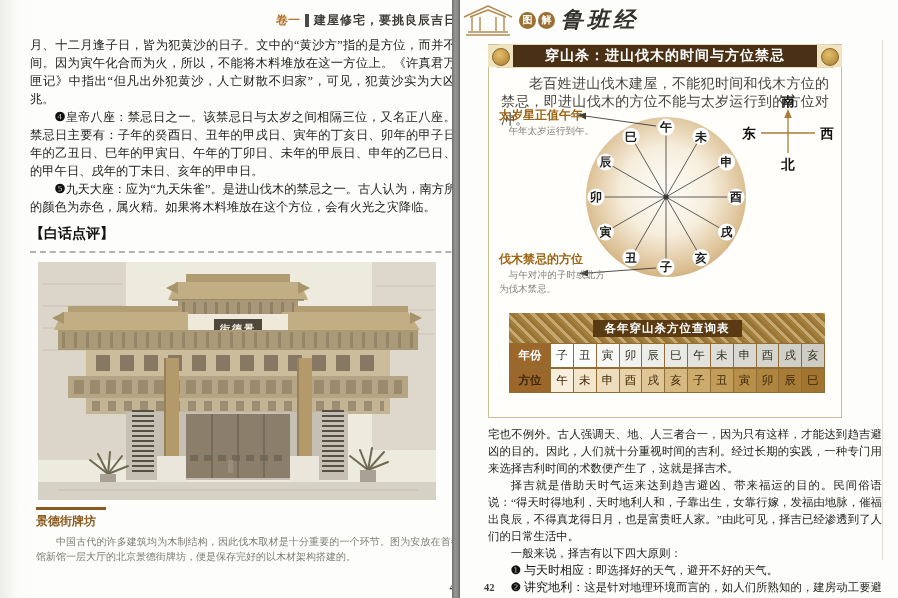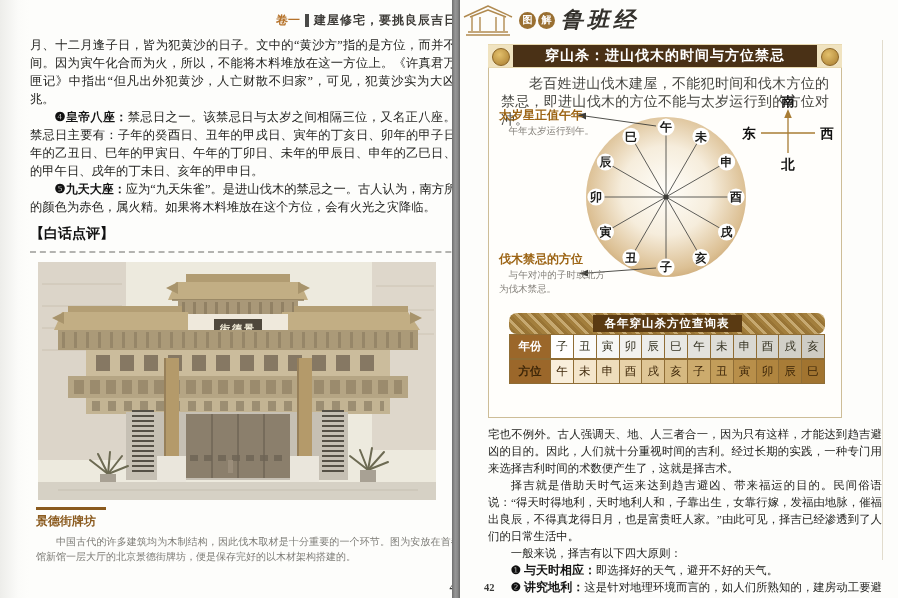--- a/index.html
+++ b/index.html
@@ -21,21 +21,21 @@
   .lp-header{position:absolute;top:7px;right:6px;display:flex;align-items:center;gap:5px;
      font-size:12px;}
   .lp-vol{color:#b5722a;font-weight:bold;}
   .lp-bar{display:inline-block;width:4px;height:13px;background:#4a4a48;}
   .lp-htitle{color:#3c3a36;font-weight:bold;letter-spacing:1px;}
   .lp-stamp{opacity:.75;}
 
   .lp-text{margin-top:36px;font-size:12.3px;line-height:18px;text-align:justify;color:#232320;}
   .lp-text p{margin:0;}
   .indent{text-indent:2em;}
-  .term{font-weight:bold;color:#141414;font-family:"Liberation Sans","DejaVu Sans",sans-serif;font-size:12px;}
+  .term{font-weight:normal;color:#141414;font-family:"Liberation Sans","DejaVu Sans",sans-serif;font-size:12px;}
   .marker{font-weight:bold;color:#111;}
   .lp-comment-h{font-family:"Liberation Sans","DejaVu Sans",sans-serif;font-weight:bold;
      font-size:14px;color:#111;margin:8px 0 3px;}
   hr.dashed{border:none;border-top:2px dashed #b3b3b0;margin:9px 0 9px;}
 
   .photo{margin-left:8px;width:398px;height:238px;background:#eceade;position:relative;}
   .cap-rule{width:70px;height:3px;background:#8a5a1e;margin:7px 0 3px 6px;}
   .cap-title{font-family:"Liberation Sans","DejaVu Sans",sans-serif;font-weight:bold;
      font-size:12px;color:#8a5a1e;margin-left:6px;}
   .cap-text{font-size:10px;line-height:15px;color:#7c7b76;text-align:justify;
@@ -51,44 +51,44 @@
      font-family:"Liberation Sans","DejaVu Sans",sans-serif;font-size:10px;font-weight:bold;
      display:flex;align-items:center;justify-content:center;}
   .brand-script{font-size:22px;font-style:italic;font-weight:bold;color:#33312c;
      letter-spacing:4px;margin-left:3px;}
 
   
   .fbox{position:absolute;left:28px;top:44px;width:354px;height:374px;
      border:1px solid #cdbd97;background:#fffefb;}
   .fbanner{position:absolute;left:-1px;top:-1px;right:-1px;height:24px;background:#4a3116;
      border-top:1px solid #e8d9b0;border-bottom:1px solid #e8d9b0;
-     display:flex;align-items:center;justify-content:center;}
+     display:flex;align-items:center;justify-content:center;border-radius:12px;}
   .fbanner-title{color:#fff;font-family:"Liberation Sans","DejaVu Sans",sans-serif;
      font-weight:bold;font-size:14px;letter-spacing:1px;}
   .fcap{position:absolute;top:0;width:25px;height:22px;background:#f0e3c0;}
   .fcap.l{left:0;} .fcap.r{right:0;}
   .fcap::before{content:"";position:absolute;left:4px;top:3px;width:16px;height:16px;
      border-radius:50%;background:radial-gradient(circle at 40% 35%,#e3c06c,#a87c2e);
      border:1px solid #8a6426;}
   .fintro{position:absolute;top:30px;left:12px;right:12px;margin:0;
      font-size:14px;line-height:18px;text-align:justify;text-indent:2em;color:#454540;}
 
   .diagram-svg{position:absolute;left:0;top:50px;}
   .ann{position:absolute;font-family:"Liberation Sans","DejaVu Sans",sans-serif;}
   .ann-title{font-weight:bold;font-size:12px;color:#9c6414;}
   .ann-text{font-size:9.5px;line-height:14px;color:#84807a;text-align:justify;text-indent:1em;
      font-family:"Liberation Serif","DejaVu Serif",serif;}
   #ann1{left:10px;top:62px;width:96px;}
   #ann2{left:10px;top:206px;width:106px;}
 
   
   .qtable{position:absolute;left:20px;top:268px;width:316px;font-family:"Liberation Sans","DejaVu Sans",sans-serif;}
-  .qt-title{height:21px;display:flex;align-items:center;justify-content:center;
+  .qt-title{height:30px;display:flex;align-items:center;justify-content:center;
      background:#a37f3d;
-     background-image:repeating-linear-gradient(45deg,rgba(255,236,195,.38) 0 3px,rgba(122,85,30,.25) 3px 6px,transparent 6px 9px);border-radius:8px;}
+     background-image:repeating-linear-gradient(45deg,rgba(255,236,195,.38) 0 3px,rgba(122,85,30,.25) 3px 6px,transparent 6px 9px);}
   .qt-title span{background:#5a3a12;color:#fff;font-size:11.5px;font-weight:bold;
      padding:1px 12px;letter-spacing:1px;line-height:15px;}
   .qt-grid{display:grid;grid-template-columns:40px repeat(12,1fr);gap:1px;
      background:#8f6d35;padding:1px;}
   .qc{height:23px;display:flex;align-items:center;justify-content:center;font-size:11.5px;color:#33301f;}
   .qh{background:#9b672a;color:#fff;font-weight:bold;font-size:11.5px;}
   .r1 .qc:nth-child(2){background:#ffffff}.r1 .qc:nth-child(3){background:#fbfbfa}
   .r1 .qc:nth-child(4){background:#f7f7f5}.r1 .qc:nth-child(5){background:#f2f2ef}
   .r1 .qc:nth-child(6){background:#ededea}.r1 .qc:nth-child(7){background:#e8e8e4}
   .r1 .qc:nth-child(8){background:#e3e2dd}.r1 .qc:nth-child(9){background:#deddd7}

